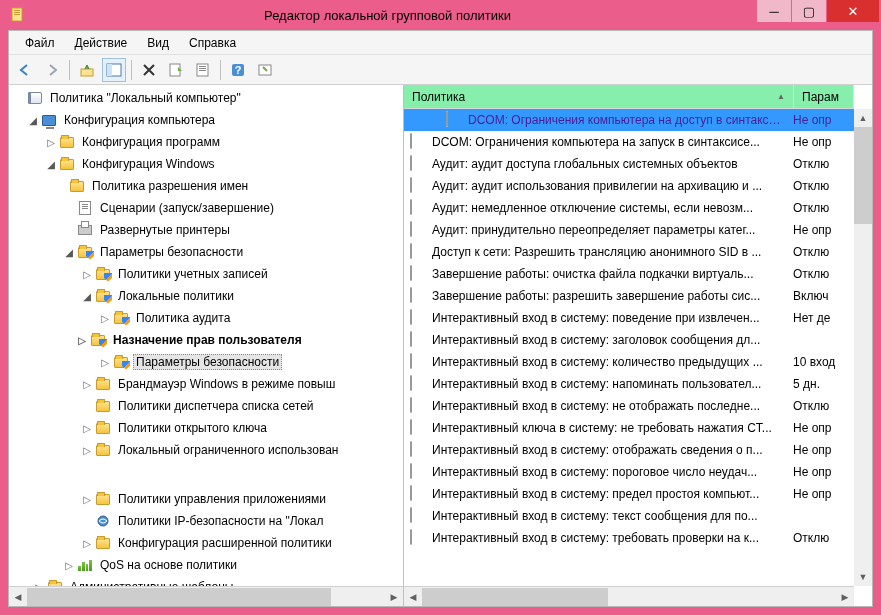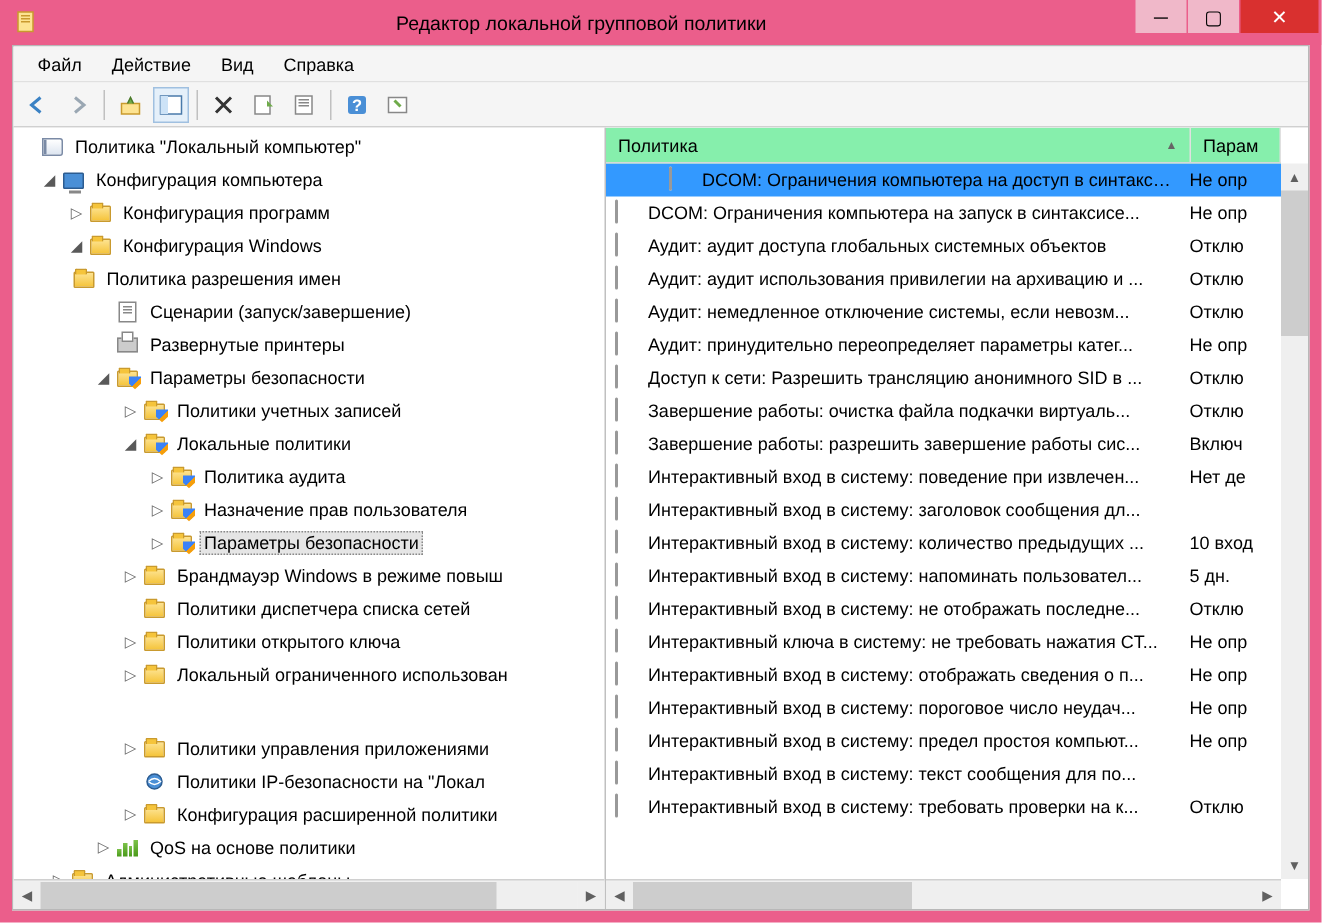--- a/index.html
+++ b/index.html
@@ -34,21 +34,21 @@
   .node-label.selected { background: #e5e5e5; border: 1px dotted #888; padding: 0px 2px; }
   
   .list-pane { flex: 1; display: flex; flex-direction: column; background: #fff; position: relative; overflow: hidden; }
   .list-header { display: flex; height: 24px; background: #86efac; border-bottom: 1px solid #d8d8d8; }
   .list-header-col { padding: 3px 8px; border-right: 1px solid #e0e0e0; display: flex; align-items: center; font-size: 12px; }
   .col-policy { flex: 1; overflow: hidden; }
   .col-param { width: 60px; }
   .sort-ind { font-size: 8px; margin-left: auto; padding-left: 20px; color: #666; }
   .list-body { flex: 1; overflow: hidden; }
   .list-row { display: flex; height: 22px; align-items: center; padding: 0 6px; }
-  .list-row.selected { background: #3399ff; color: #000000; padding-left: 42px; }
+  .list-row.selected { background: #3399ff; color: #4c1d95; padding-left: 42px; }
   .row-icon { width: 16px; height: 16px; margin-right: 6px; flex-shrink: 0; }
   .row-text { flex: 1; white-space: nowrap; overflow: hidden; text-overflow: ellipsis; padding-right: 8px; }
   .row-param { width: 55px; white-space: nowrap; overflow: hidden; }
   
   .hscroll { height: 20px; background: #f0f0f0; display: flex; align-items: center; border-top: 1px solid #d0d0d0; }
   .hscroll-track { flex: 1; height: 18px; background: #efefef; position: relative; margin: 0 18px; }
   .hscroll-thumb { position: absolute; height: 100%; background: #cdcdcd; border-radius: 0; }
   .hscroll-btn { width: 18px; height: 18px; background: #efefef; display: flex; align-items: center; justify-content: center; font-size: 9px; color: #606060; position: absolute; }
   .hscroll .left { left: 0; }
   .hscroll .right { right: 0; }
@@ -191,21 +191,21 @@
             </span>
             <span class="node-label">Конфигурация программ</span>
           </div>
         <div class="tree-node" style="padding-left:36px;">
             <span class="expander expanded"></span>
             <span class="node-icon">
               <span class="ico-folder"></span>
             </span>
             <span class="node-label">Конфигурация Windows</span>
           </div>
-        <div class="tree-node" style="padding-left:25px;text-align:center;">
+        <div class="tree-node" style="padding-left:46px;text-align:center;">
             <span class="expander none"></span>
             <span class="node-icon">
               <span class="ico-folder"></span>
             </span>
             <span class="node-label">Политика разрешения имен</span>
           </div>
         <div class="tree-node" style="padding-left:54px;">
             <span class="expander none"></span>
             <span class="node-icon">
               <span class="ico-script"></span>
@@ -240,21 +240,21 @@
             </span>
             <span class="node-label">Локальные политики</span>
           </div>
         <div class="tree-node" style="padding-left:90px;">
             <span class="expander collapsed"></span>
             <span class="node-icon">
               <span class="ico-folder shield"></span>
             </span>
             <span class="node-label">Политика аудита</span>
           </div>
-        <div class="tree-node" style="padding-left:90px;">
+        <div class="tree-node" style="padding-left:67px;font-weight:bold;">
             <span class="expander collapsed"></span>
             <span class="node-icon">
               <span class="ico-folder shield"></span>
             </span>
             <span class="node-label">Назначение прав пользователя</span>
           </div>
         <div class="tree-node" style="padding-left:90px;">
             <span class="expander collapsed"></span>
             <span class="node-icon">
               <span class="ico-folder shield"></span>

